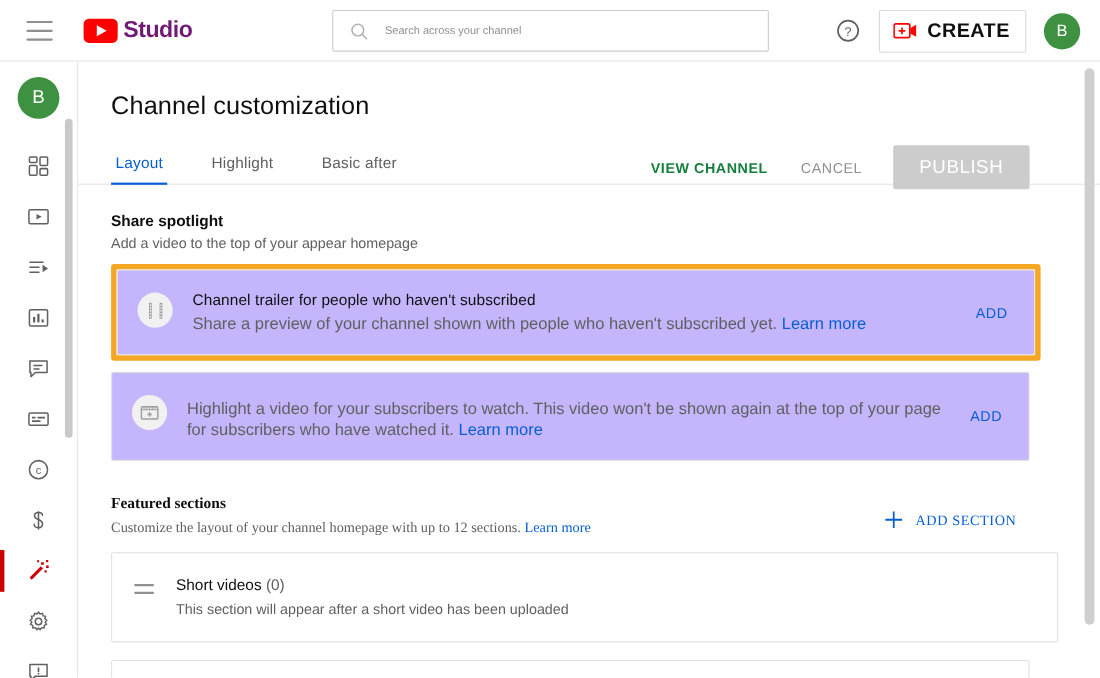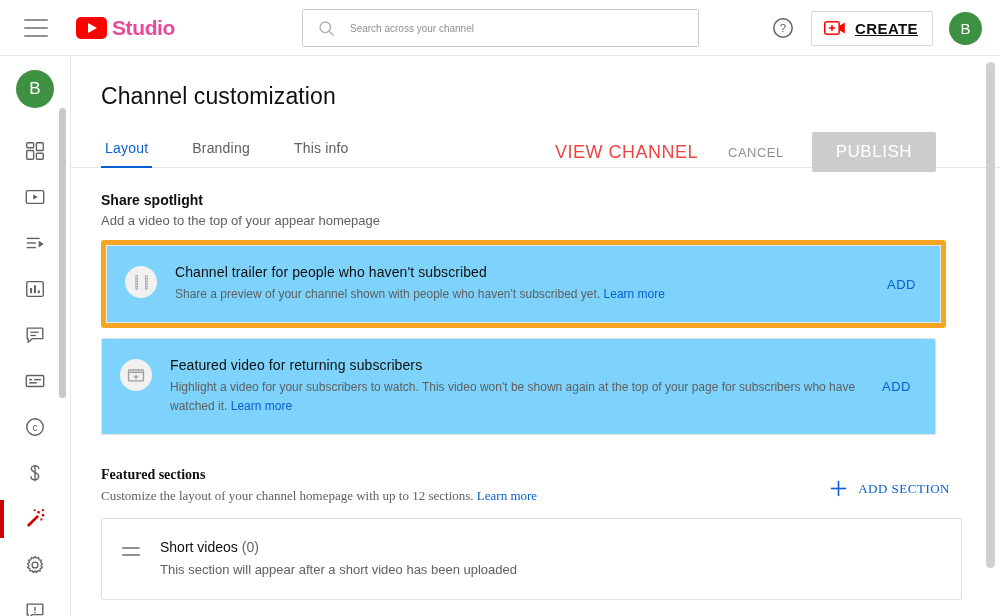--- a/index.html
+++ b/index.html
@@ -25,21 +25,21 @@
   .brand { display: flex; align-items: center; margin-left: 28px; cursor: pointer; }
   .yt-logo {
     width: 31px; height: 22px; background: #ff0000; border-radius: 5px;
     display: flex; align-items: center; justify-content: center; margin-right: 5px;
   }
   .yt-logo .tri {
     width: 0; height: 0; border-left: 9px solid #fff;
     border-top: 5.5px solid transparent; border-bottom: 5.5px solid transparent;
     margin-left: 2px;
   }
-  .brand-text { font-size: 21px; font-weight: 700; color: #ec4899; letter-spacing: -0.4px; }
+  .brand-text { font-size: 21px; font-weight: 700; color: #701a75; letter-spacing: -0.4px; }
 
   .searchwrap {
     position: absolute; left: 302px; top: 9px;
     width: 397px; height: 38px;
     border: 1px solid #ccc; border-radius: 2px;
     display: flex; align-items: center; background: #fff;
   }
   .searchwrap .mag { margin-left: 14px; flex: none; }
   .search-input {
     border: none; outline: none; flex: 1;
@@ -48,21 +48,21 @@
   }
   .search-input::placeholder { color: #909090; }
 
   .topright { position: absolute; right: 18px; top: 0; height: 56px; display: flex; align-items: center; gap: 16px; }
   .help-btn { width: 24px; height: 24px; cursor: pointer; }
   .create-btn {
     display: flex; align-items: center; gap: 9px;
     border: 1px solid #d9d9d9; border-radius: 2px;
     padding: 8px 14px 8px 12px; background: #fff; cursor: pointer;
   }
-  .create-label { font-size: 15px; font-weight: 600; color: #0f0f0f; letter-spacing: 0.4px; text-decoration: underline; }
+  .create-label { font-size: 18px; font-weight: 600; color: #0f0f0f; letter-spacing: 0.4px; }
   .avatar {
     width: 33px; height: 33px; border-radius: 50%;
     background: #3f9142; color: #fff; font-size: 15px; font-weight: 500;
     display: flex; align-items: center; justify-content: center; cursor: pointer;
   }
 
   
   .sidebar {
     position: absolute; top: 56px; left: 0; width: 71px; height: 560px;
     background: #fff; border-right: 1px solid #e8e8e8; z-index: 20;
@@ -108,60 +108,60 @@
     margin-right: 36px; cursor: pointer; position: relative; letter-spacing: 0.2px;
   }
   .tab.active { color: #065fd4; font-weight: 500; }
   .tab.active::after {
     content: ""; position: absolute; left: 0; right: 0; bottom: 0;
     height: 2px; background: #065fd4;
   }
   .tabline { position: absolute; left: -30px; right: -30px; bottom: 0; height: 1px; background: #e5e5e5; }
 
   .actions { position: absolute; right: 45px; top: 76px; display: flex; align-items: center; gap: 0; }
-  .act-view { font-size: 18px; font-weight: 400; color: #ef4444; letter-spacing: 0.5px; cursor: pointer; padding: 9px 10px; }
+  .act-view { font-size: 13px; font-weight: 700; color: #15803d; letter-spacing: 0.5px; cursor: pointer; padding: 9px 10px; }
   .act-cancel { font-size: 13px; font-weight: 500; color: #909090; letter-spacing: 0.5px; cursor: pointer; padding: 9px 14px; margin-left: 6px; }
   .act-publish {
     font-size: 17px; font-weight: 500; color: #fff; background: #cccccc;
     letter-spacing: 0.5px; padding: 10px 24px; border: none; border-radius: 2px;
     margin-left: 14px; cursor: default; font-family: "Liberation Sans", sans-serif;
   }
 
   
   .sec-head { margin-top: 24px; }
   .sec-title { font-size: 14px; font-weight: 700; color: #0f0f0f; }
   .sec-sub { font-size: 13px; color: #606060; margin-top: 5px; }
 
   .card {
-    position: relative; background: #7dd3fc; border: 1px solid #e0e0e0;
+    position: relative; background: #c4b5fd; border: 1px solid #e0e0e0;
     border-radius: 2px; display: flex; align-items: flex-start;
     padding: 18px 16px 18px 18px; width: 835px;
   }
   .card-icon {
     width: 32px; height: 32px; border-radius: 50%; background: #f1f1f1;
     display: flex; align-items: center; justify-content: center; flex: none; margin-top: 2px;
   }
   .card-body { flex: 1; margin-left: 18px; padding-right: 10px; }
   .card-title { font-size: 14px; font-weight: 500; color: #0f0f0f; letter-spacing: 0.1px; }
-  .card-desc { font-size: 12px; color: #606060; margin-top: 5px; line-height: 19px; }
+  .card-desc { font-size: 15px; color: #606060; margin-top: 5px; line-height: 19px; }
   .learn { color: #065fd4; cursor: pointer; }
   .add-btn {
     font-size: 13px; font-weight: 500; color: #065fd4; letter-spacing: 0.5px;
     cursor: pointer; flex: none; align-self: center; padding: 6px 8px;
   }
 
   .highlight-box {
     position: relative; border: 5px solid #f5a623; border-radius: 3px;
     padding: 0; width: 845px; margin-top: 12px;
   }
   .highlight-box .card { border: 1px solid #e8e8e8; width: 835px; }
 
   .featured-head { display: flex; align-items: flex-start; margin-top: 32px; position: relative; font-family: Liberation Serif, serif; }
   .addsec-btn {
-    position: absolute; right: 31px; top: 12px; display: flex; align-items: center;
+    position: absolute; right: 57px; top: 12px; display: flex; align-items: center;
     gap: 10px; cursor: pointer; text-align: right;
   }
   .addsec-label { font-size: 13px; font-weight: 500; color: #065fd4; letter-spacing: 0.5px; }
 
   .sec-card {
     background: #fff; border: 1px solid #e0e0e0; border-radius: 2px;
     display: flex; align-items: flex-start; padding: 20px 16px 22px 20px; width: 861px;
   }
   .drag-handle {
     width: 18px; flex: none; display: flex; flex-direction: column;
@@ -322,22 +322,22 @@
 <div class="main">
   <div class="page-scroll"></div>
 
   <div class="inner">
 
     <div class="page-title">Channel customization</div>
 
     <div class="tabrow">
       <div class="tabline"></div>
       <div class="tab active">Layout</div>
-      <div class="tab">Branding</div>
-      <div class="tab">This info</div>
+      <div class="tab">Highlight</div>
+      <div class="tab">Basic after</div>
     </div>
 
     <div class="actions">
       <div class="act-view">VIEW CHANNEL</div>
       <div class="act-cancel">CANCEL</div>
       <button class="act-publish">PUBLISH</button>
     </div>
 
     <div class="sec-head">
       <div class="sec-title">Share spotlight</div>
@@ -381,21 +381,20 @@
           <line x1="4.4" y1="3.2" x2="4.4" y2="6.2" stroke="#9e9e9e" stroke-width="1.1"></line>
           <line x1="7.2" y1="3.2" x2="7.2" y2="6.2" stroke="#9e9e9e" stroke-width="1.1"></line>
           <line x1="10" y1="3.2" x2="10" y2="6.2" stroke="#9e9e9e" stroke-width="1.1"></line>
           <line x1="12.8" y1="3.2" x2="12.8" y2="6.2" stroke="#9e9e9e" stroke-width="1.1"></line>
           <line x1="15.6" y1="3.2" x2="15.6" y2="6.2" stroke="#9e9e9e" stroke-width="1.1"></line>
           <line x1="10" y1="8.6" x2="10" y2="13.4" stroke="#9e9e9e" stroke-width="1.5"></line>
           <line x1="7.6" y1="11" x2="12.4" y2="11" stroke="#9e9e9e" stroke-width="1.5"></line>
         </svg>
       </div>
       <div class="card-body">
-        <div class="card-title">Featured video for returning subscribers</div>
         <div class="card-desc">
           <span>Highlight a video for your subscribers to watch. This video won't be shown again at the top of your page for subscribers who have watched it.</span>
           <span class="learn">Learn more</span>
         </div>
       </div>
       <div class="add-btn">ADD</div>
     </div>
 
     <div class="featured-head">
       <div>

